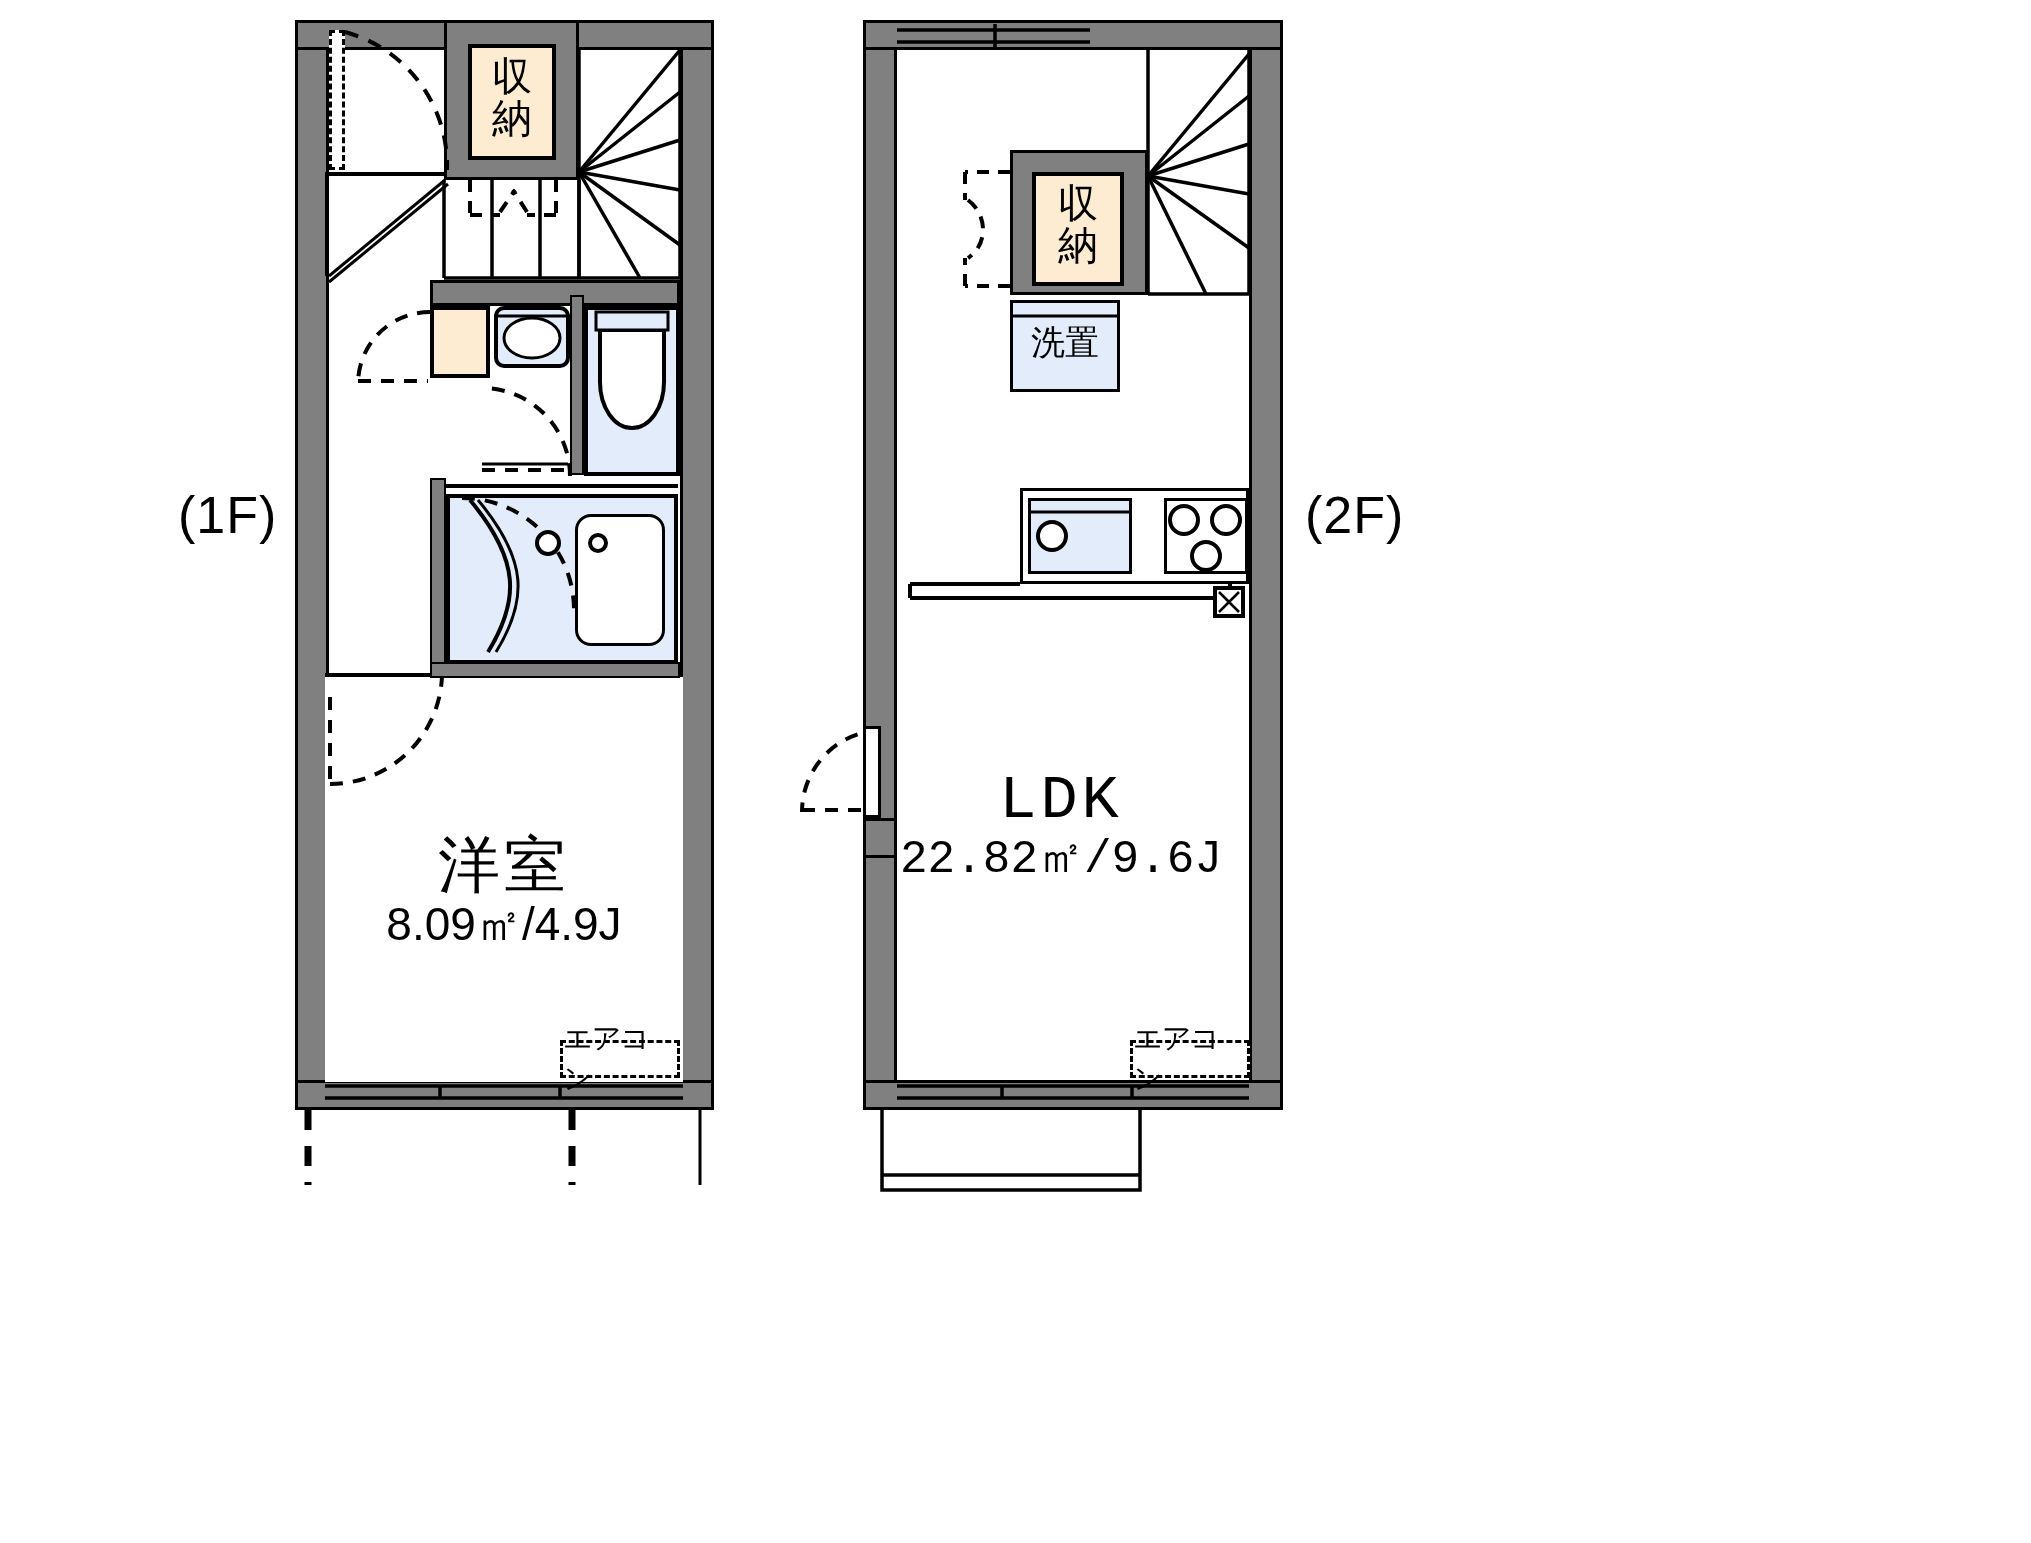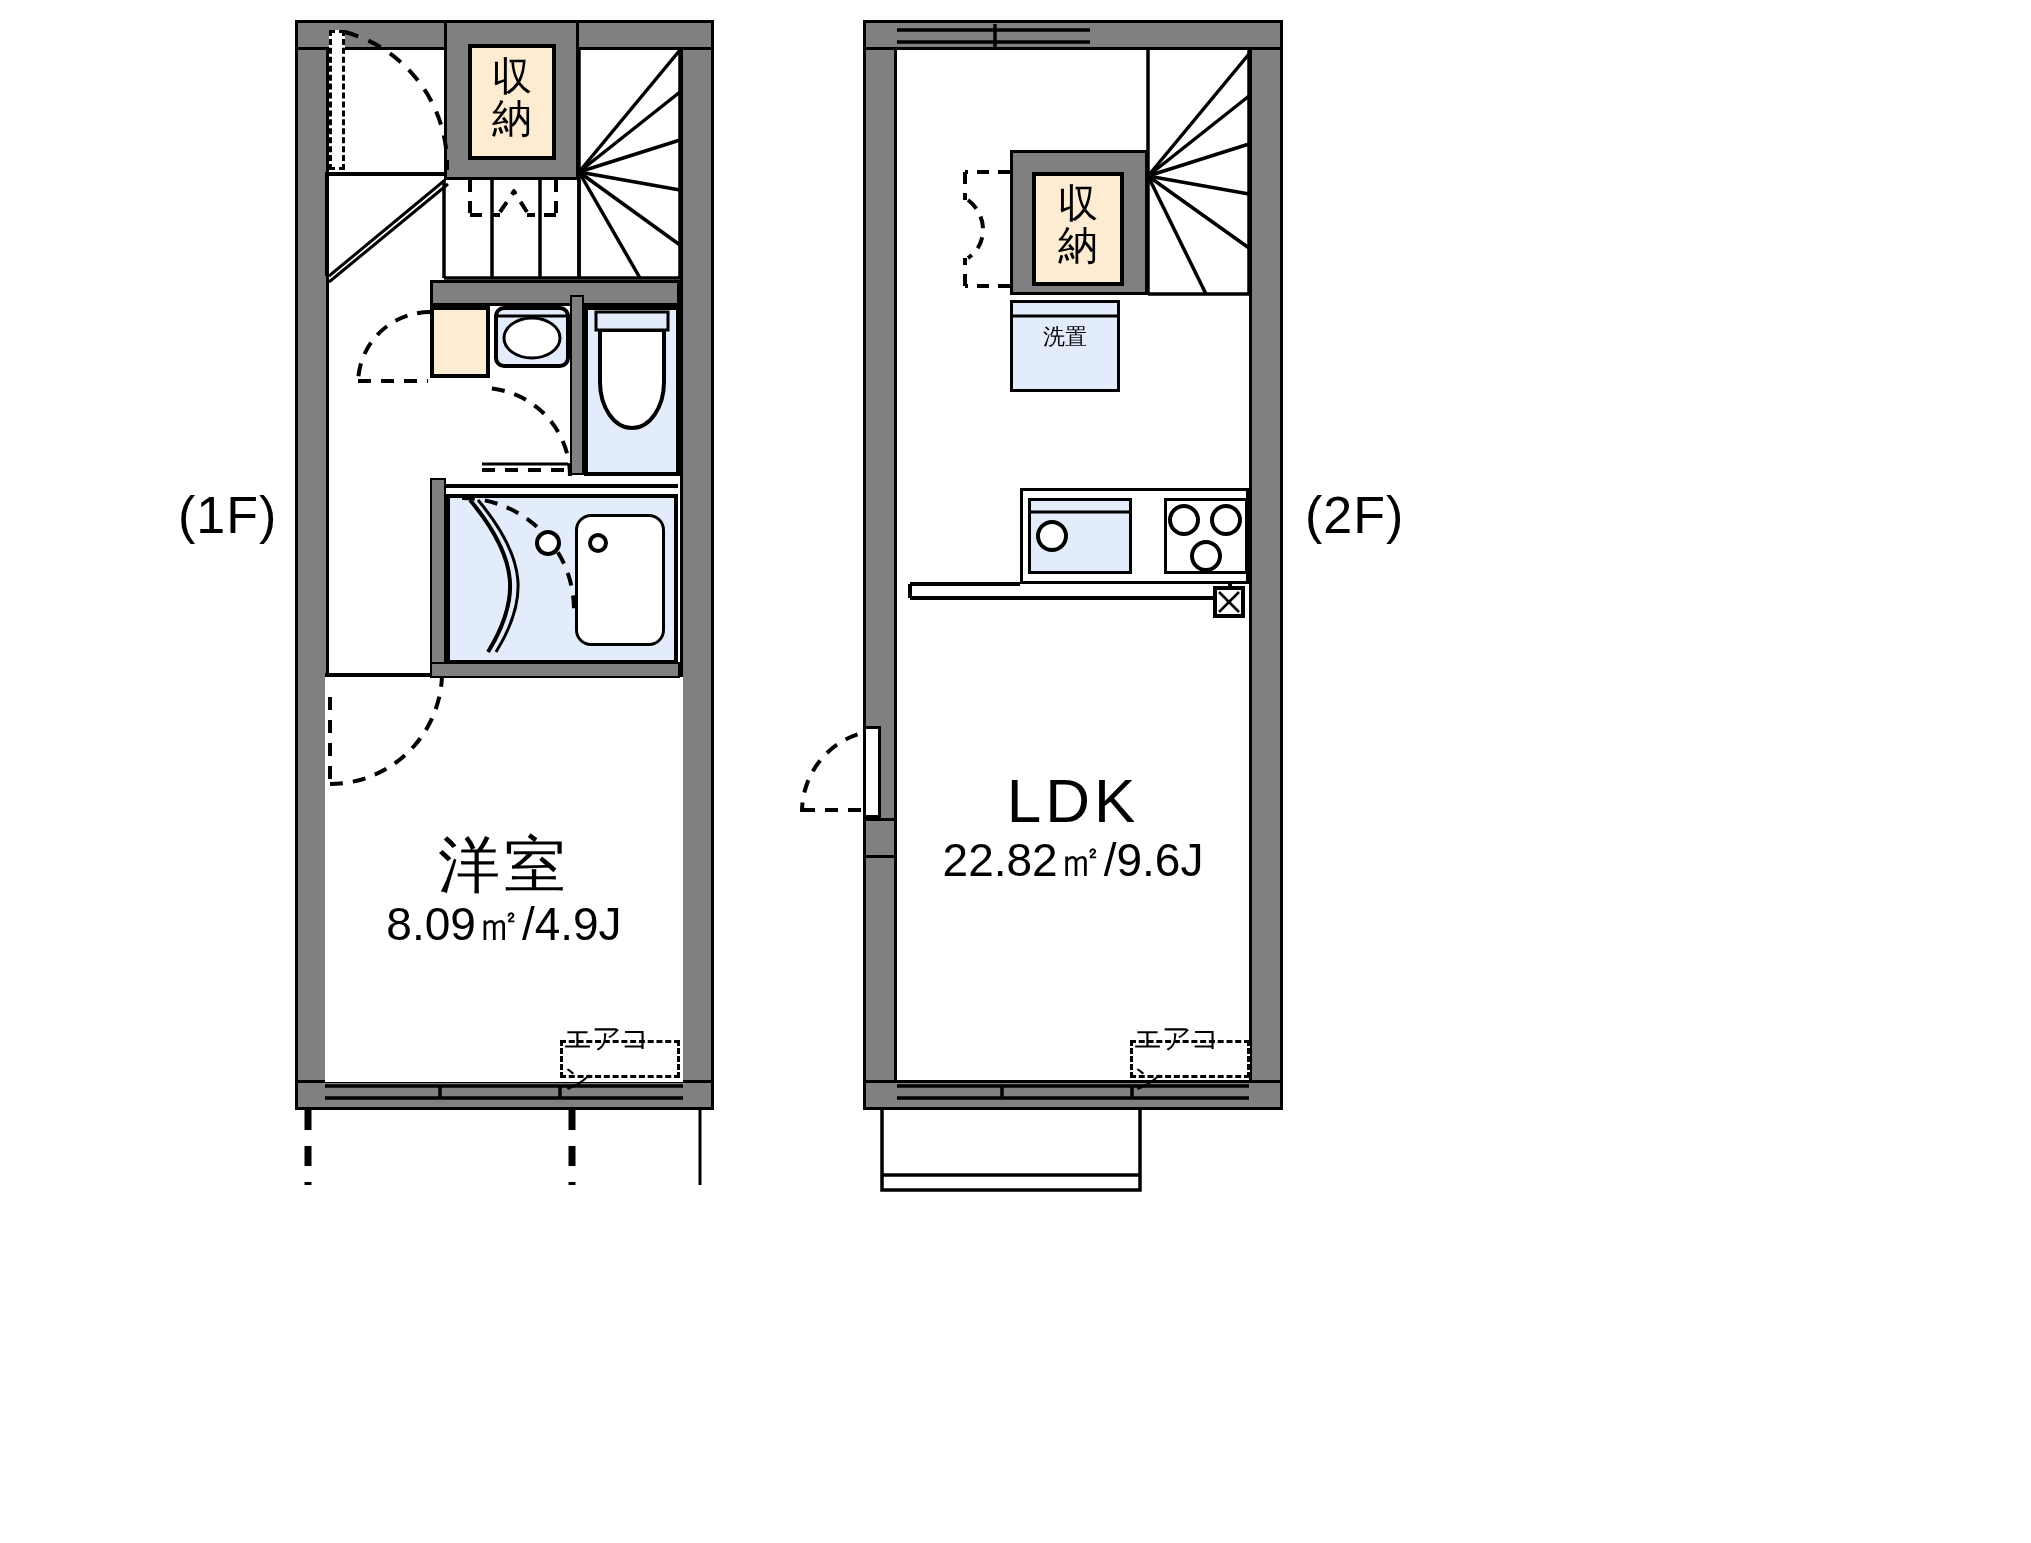--- a/index.html
+++ b/index.html
@@ -185,36 +185,36 @@
 
   <div class="floor-tag" style="left:545px;top:485px;">(2F)</div>
 
   <div class="wall" style="left:103px;top:20px;width:34px;height:1090px;"></div>
   <div class="wall" style="left:489px;top:20px;width:34px;height:1090px;"></div>
   <div class="wall" style="left:103px;top:20px;width:420px;height:30px;"></div>
   <div class="wall" style="left:103px;top:1080px;width:420px;height:30px;"></div>
 
   <div class="room" style="left:137px;top:50px;width:352px;height:1030px;background:#fff;"></div>
 
-  <div class="room-name" style="left:137px;top:770px;width:352px;">
+  <div class="room-name" style="left:125px;top:770px;width:352px;font-family:Liberation Mono, monospace;">
     <div class="nm">LDK</div>
     <div class="ar">22.82㎡/9.6J</div>
   </div>
 
   <div class="aircon" style="left:370px;top:1040px;width:120px;height:38px;">エアコン</div>
 
   <div class="wall" style="left:250px;top:150px;width:138px;height:145px;"></div>
   <div class="storage" style="left:272px;top:172px;width:92px;height:114px;"></div>
   <div class="storage-lbl lbl-kanji" style="left:272px;top:182px;width:92px;">
     <div>収</div>
     <div>納</div>
   </div>
 
   <div class="water-thin" style="left:250px;top:300px;width:110px;height:92px;"></div>
-  <div class="storage-lbl lbl-kanji" style="left:250px;top:325px;width:110px;font-size:22px;">洗置</div>
+  <div class="storage-lbl lbl-kanji" style="left:250px;top:325px;width:110px;font-size:34px;">洗置</div>
 
   <div class="room" style="left:388px;top:50px;width:101px;height:244px;background:#fff;"></div>
 
   <div class="white-box" style="left:260px;top:488px;width:229px;height:96px;"></div>
 
   <div class="water-thin" style="left:268px;top:498px;width:104px;height:76px;"></div>
 
   <div class="white-box" style="left:404px;top:498px;width:84px;height:76px;"></div>
 
   <svg class="ovl" width="760" height="1543" viewBox="0 0 760 1543">

